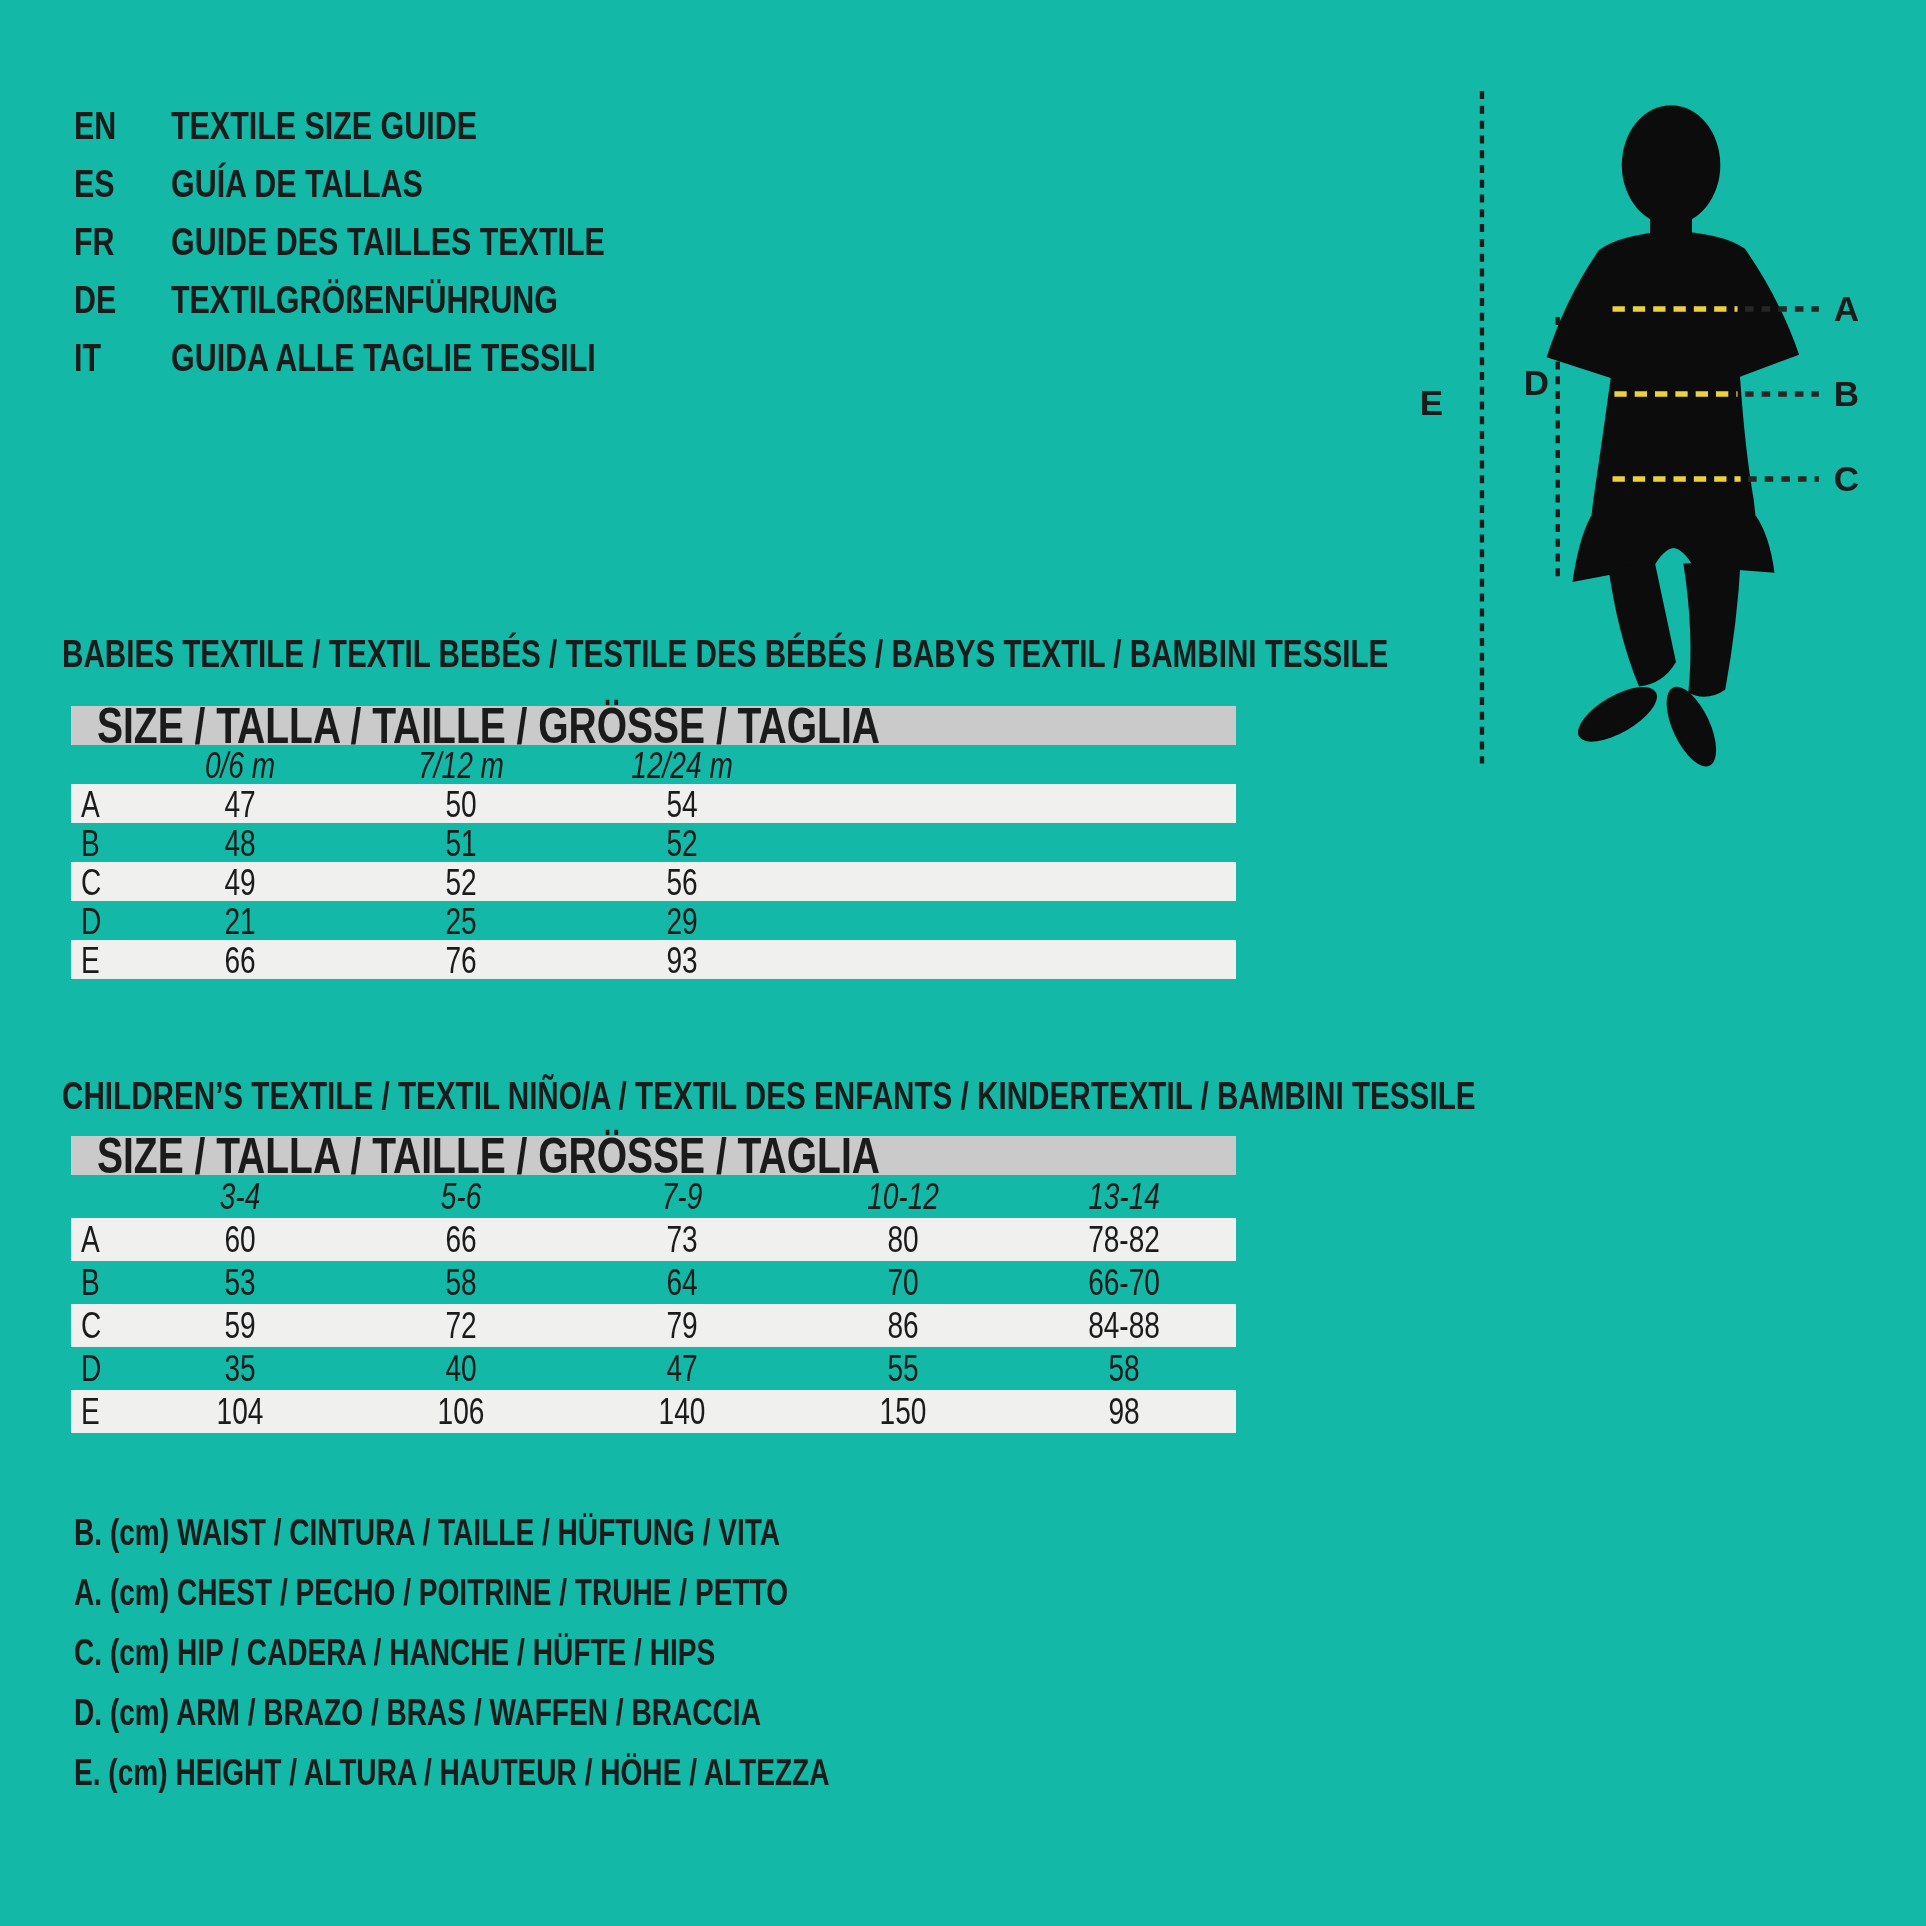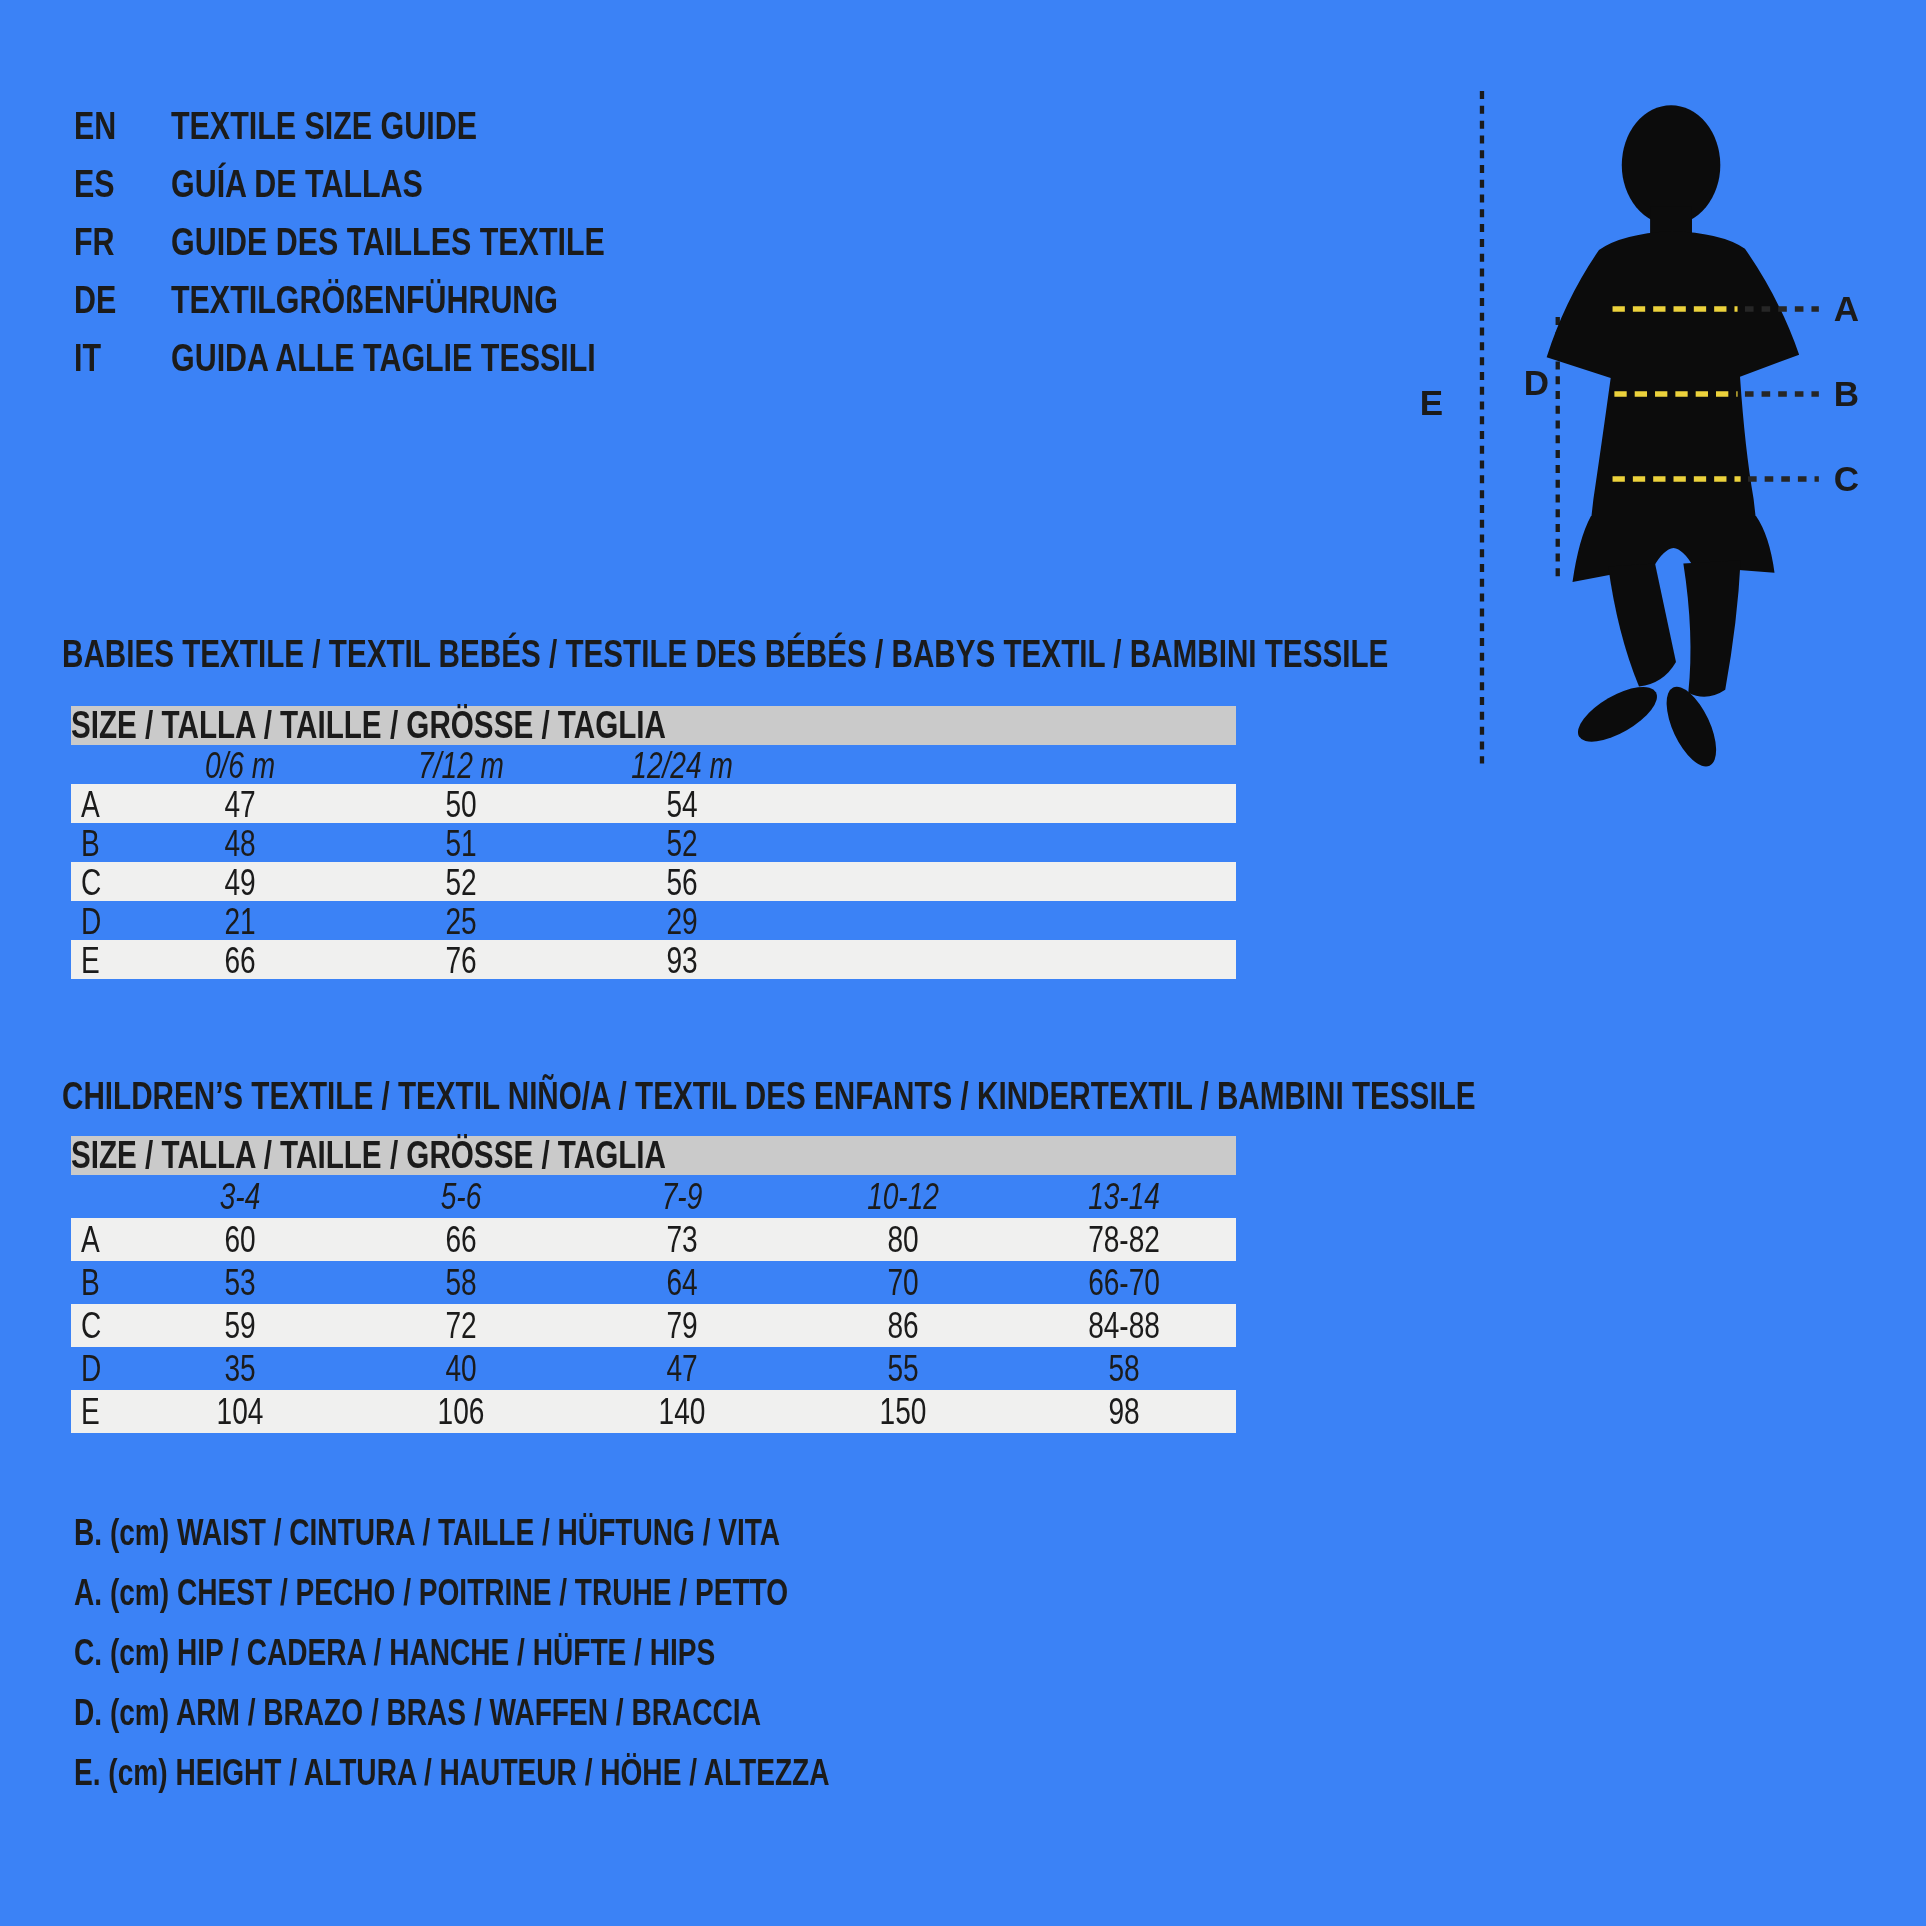--- a/index.html
+++ b/index.html
@@ -1,19 +1,19 @@
 <!DOCTYPE html>
 <html style="font-size:10px"><head>
 <meta charset="utf-8">
 <style>
   html,body{margin:0;padding:0;background:#ffffff;}
   #page{
     position:relative;
     width:1926px;height:1926px;
-    background:#3b82f6;
+    background:#14b8a6;
     color:#1b1b1b;
     font-family:"Liberation Sans", sans-serif;
     overflow:hidden;
   }
   .tx{display:inline-block;transform:scaleX(0.78);transform-origin:0 50%;white-space:nowrap;}
   .txc{transform-origin:50% 50%;}
 
   
   .langs{position:absolute;left:74px;top:97px;}
   .lang-row{display:grid;grid-template-columns:97px auto;align-items:center;height:58px;}
@@ -25,21 +25,21 @@
   .fig-label{position:absolute;width:43px;height:38px;line-height:38px;
     text-align:center;font-size:35px;font-weight:700;}
 
   
   .sec-title{position:absolute;left:62px;height:43px;line-height:43px;
     font-size:38px;font-weight:700;}
 
   
   .tbl{position:absolute;left:71px;width:1165px;}
   .size-bar{height:39px;background:#cacaca;display:flex;align-items:center;
-    padding-left:0;box-sizing:border-box;font-size:38px;font-weight:700;}
+    padding-left:26px;box-sizing:border-box;font-size:50px;font-weight:700;}
   .trow{display:grid;align-items:center;}
   .b-row{grid-template-columns:59px 221px 221px 221px 1fr;height:39px;}
   .c-row{grid-template-columns:59px 221px 221px 221px 221px 221px 1fr;height:43px;}
   .stripe{background:#f0f0ef;}
   .cell-label{padding-left:10px;font-size:36px;font-weight:400;}
   .cell-val{text-align:center;font-size:36px;font-weight:400;}
   .cell-head{text-align:center;font-size:36px;font-weight:400;font-style:italic;}
 
   
   .legend{position:absolute;left:74px;top:1503px;}

